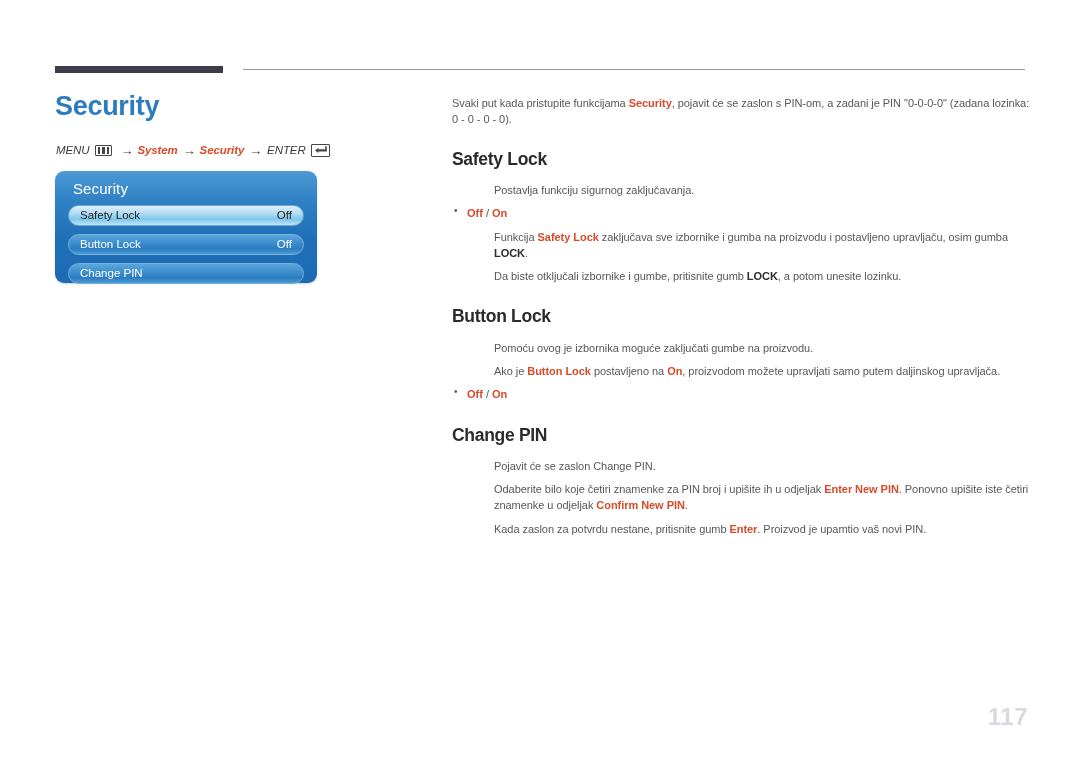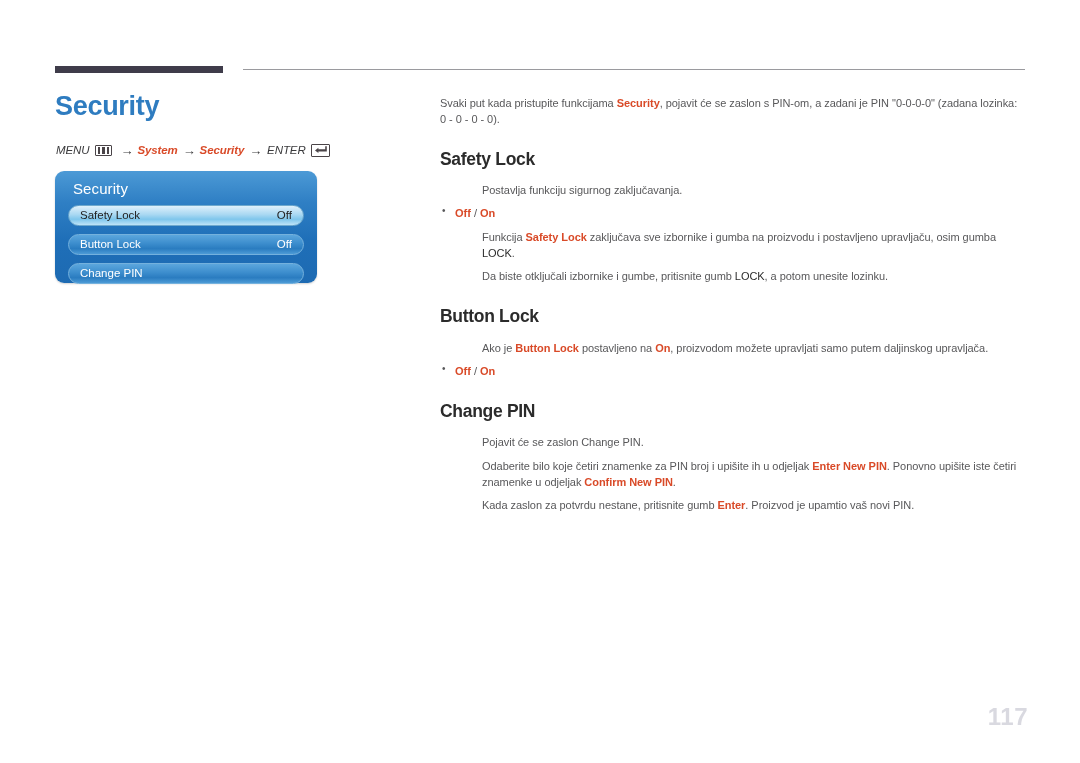--- a/index.html
+++ b/index.html
@@ -174,21 +174,21 @@
   #footnote-text {
     font-size: 9.5px;
     color: #8d8d92;
     letter-spacing: -0.05px;
   }
   #footnote-text .dash { margin-right: 5px; }
 
   
   #right-col {
     position: absolute;
-    left: 440px;
+    left: 452px;
     top: 96px;
     width: 578px;
   }
   .lead {
     font-size: 11px;
     color: #58585a;
     line-height: 1.45;
     margin: 0 0 22px 0;
     letter-spacing: -0.05px;
   }
@@ -220,21 +220,21 @@
   }
   .bullet::before {
     content: "\2022";
     position: absolute;
     left: 2px;
     top: -1px;
     color: #58585a;
     font-size: 10px;
   }
   .red { color: #d94a28; font-weight: bold; }
-  .bold { color: #2b2b2b; font-weight: normal; }
+  .bold { color: #2b2b2b; font-weight: bold; }
   .sep { color: #58585a; font-weight: normal; }
 
   
   #page-number {
     position: absolute;
     right: 52px;
     bottom: 32px;
     font-size: 24px;
     font-weight: bold;
     color: #d9d9e0;
@@ -301,20 +301,21 @@
   <div class="sec-block">
     <h2 class="sec-head">Safety Lock</h2>
     <p class="body">Postavlja funkciju sigurnog zaključavanja.</p>
     <div class="bullet"><span class="red">Off</span><span class="sep"> / </span><span class="red">On</span></div>
     <p class="body"><span>Funkcija </span><span class="red">Safety Lock</span><span> zaključava sve izbornike i gumba na proizvodu i postavljeno upravljaču, osim gumba </span><span class="bold">LOCK</span><span>.</span></p>
     <p class="body"><span>Da biste otključali izbornike i gumbe, pritisnite gumb </span><span class="bold">LOCK</span><span>, a potom unesite lozinku.</span></p>
   </div>
 
   <div class="sec-block">
     <h2 class="sec-head">Button Lock</h2>
+    <p class="body">Pomoću ovog je izbornika moguće zaključati gumbe na proizvodu.</p>
     <p class="body"><span>Ako je </span><span class="red">Button Lock</span><span> postavljeno na </span><span class="red">On</span><span>, proizvodom možete upravljati samo putem daljinskog upravljača.</span></p>
     <div class="bullet"><span class="red">Off</span><span class="sep"> / </span><span class="red">On</span></div>
   </div>
 
   <div class="sec-block">
     <h2 class="sec-head">Change PIN</h2>
     <p class="body">Pojavit će se zaslon Change PIN.</p>
     <p class="body"><span>Odaberite bilo koje četiri znamenke za PIN broj i upišite ih u odjeljak </span><span class="red">Enter New PIN</span><span>. Ponovno upišite iste četiri znamenke u odjeljak </span><span class="red">Confirm New PIN</span><span>.</span></p>
     <p class="body"><span>Kada zaslon za potvrdu nestane, pritisnite gumb </span><span class="red">Enter</span><span>. Proizvod je upamtio vaš novi PIN.</span></p>
   </div>

